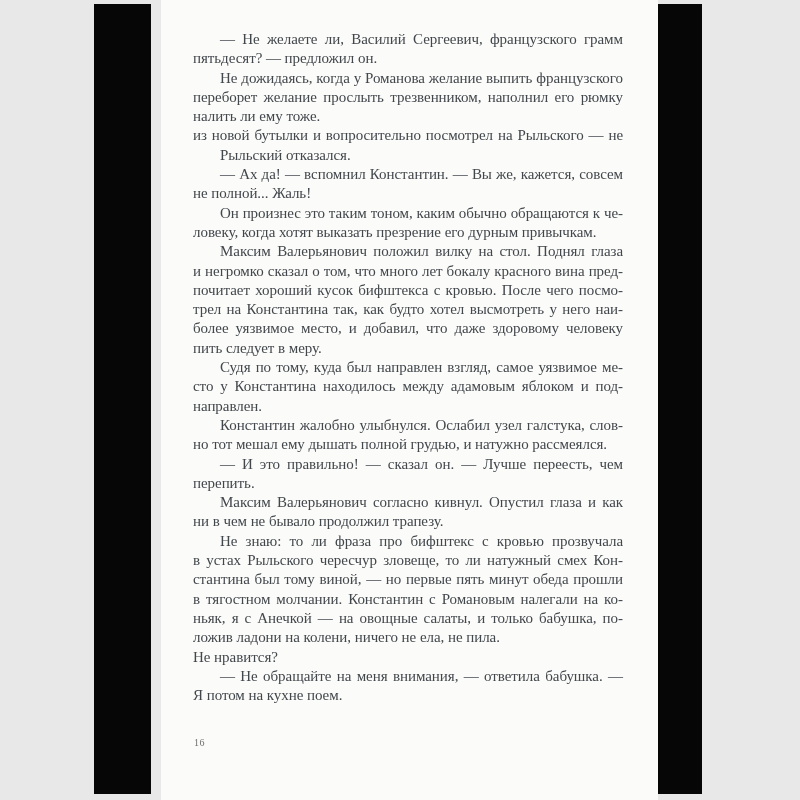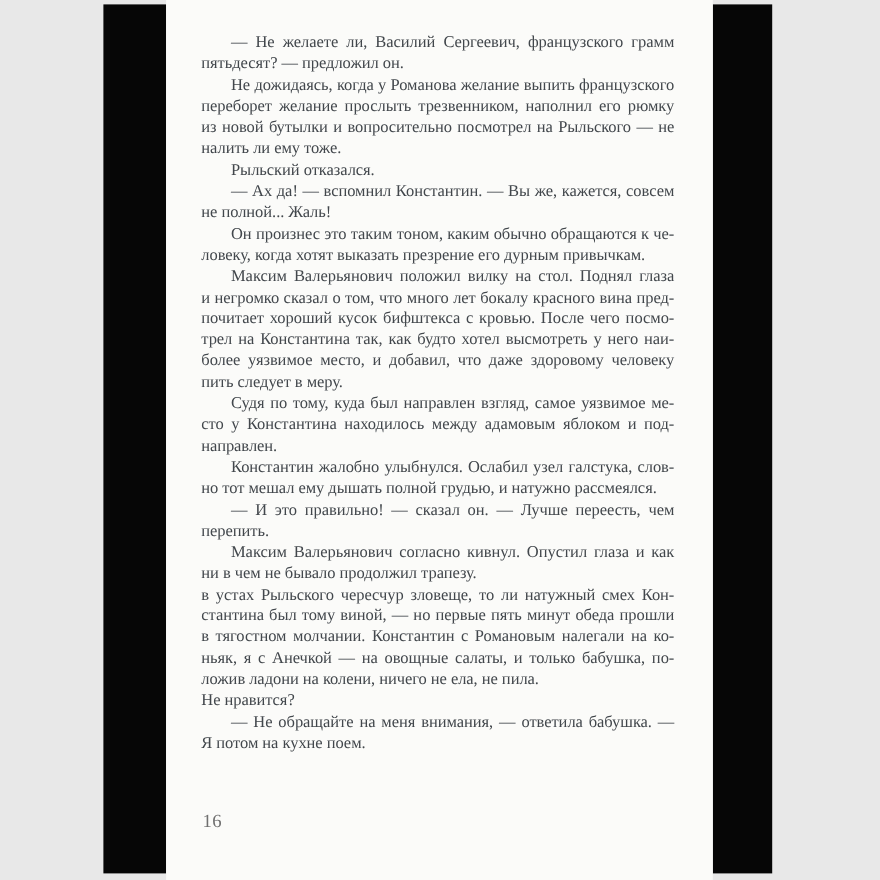--- a/index.html
+++ b/index.html
@@ -19,21 +19,21 @@
   .band {
     position: absolute;
     top: 4px;
     bottom: 6px;
     background: var(--band, #060606);
   }
   .band-left  { left: 94px;  width: 57px; }
   .band-right { left: 648px; width: 54px; }
   .page {
     position: absolute;
-    left: 151px;
+    left: 161px;
     top: 0;
     width: 497px;
     height: 800px;
     background: var(--paper, #fbfbf9);
   }
   .text-block {
     position: absolute;
     left: 32px;
     top: 30px;
     width: 430px;
@@ -47,43 +47,43 @@
     display: block;
     min-height: 19.3px;
     text-align: left;
   }
   .line.jl { text-align-last: justify; }
   .line.first { padding-left: 27px; }
   .page-number {
     position: absolute;
     left: 33px;
     top: 737px;
-    font-size: 17px;
+    font-size: 10px;
     color: var(--pagenum, #6f6f6f);
     letter-spacing: 0.5px;
     text-align: right;
   }
 </style>
 </head>
 <body style="--backdrop: #e8e8e8; --band: #060606; --paper: #fbfbf9; --ink: #42474c; --pagenum: #6f6f6f;">
 
 <div class="photo">
   <div class="band band-left"></div>
   <div class="band band-right"></div>
   <div class="page">
     <div class="text-block">
         <div class="para">
           <div class="line jl first">— Не желаете ли, Василий Сергеевич, французского грамм</div>
           <div class="line">пятьдесят? — предложил он.</div>
         </div>
         <div class="para">
           <div class="line jl first">Не дожидаясь, когда у Романова желание выпить французского</div>
           <div class="line jl">переборет желание прослыть трезвенником, наполнил его рюмку</div>
+          <div class="line">налить ли ему тоже.</div>
           <div class="line jl">из новой бутылки и вопросительно посмотрел на Рыльского — не</div>
-          <div class="line">налить ли ему тоже.</div>
         </div>
         <div class="para">
           <div class="line first">Рыльский отказался.</div>
         </div>
         <div class="para">
           <div class="line jl first">— Ах да! — вспомнил Константин. — Вы же, кажется, совсем</div>
           <div class="line">не полной... Жаль!</div>
         </div>
         <div class="para">
           <div class="line jl first">Он произнес это таким тоном, каким обычно обращаются к че-</div>
@@ -108,20 +108,21 @@
         </div>
         <div class="para">
           <div class="line jl first">— И это правильно! — сказал он. — Лучше переесть, чем</div>
           <div class="line">перепить.</div>
         </div>
         <div class="para">
           <div class="line jl first">Максим Валерьянович согласно кивнул. Опустил глаза и как</div>
           <div class="line">ни в чем не бывало продолжил трапезу.</div>
         </div>
         <div class="para">
+          <div class="line jl first">Не знаю: то ли фраза про бифштекс с кровью прозвучала</div>
           <div class="line jl">в устах Рыльского чересчур зловеще, то ли натужный смех Кон-</div>
           <div class="line jl">стантина был тому виной, — но первые пять минут обеда прошли</div>
           <div class="line jl">в тягостном молчании. Константин с Романовым налегали на ко-</div>
           <div class="line jl">ньяк, я с Анечкой — на овощные салаты, и только бабушка, по-</div>
           <div class="line">ложив ладони на колени, ничего не ела, не пила.</div>
         </div>
         <div class="para">
           <div class="line">Не нравится?</div>
         </div>
         <div class="para">

